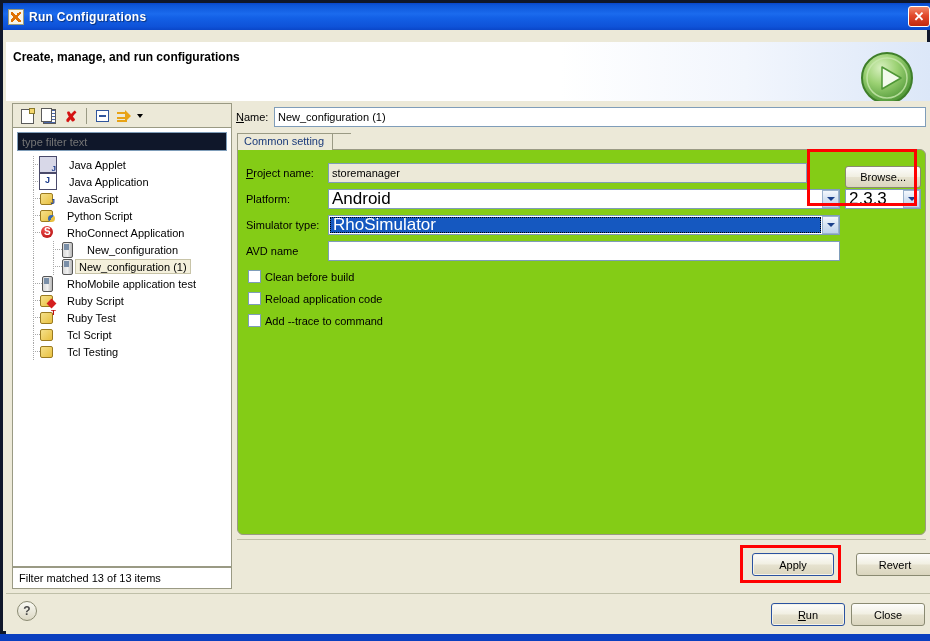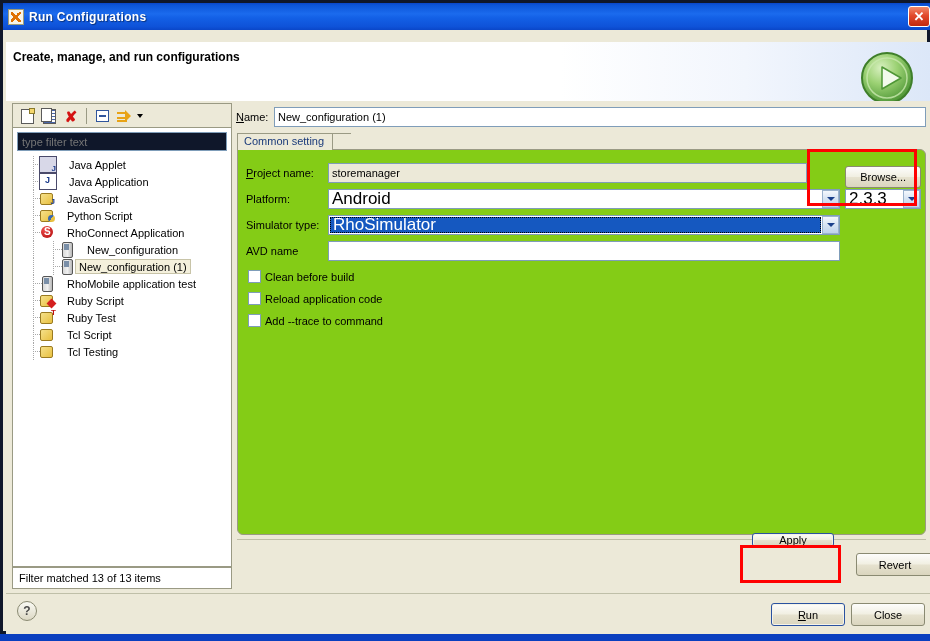--- a/index.html
+++ b/index.html
@@ -528,22 +528,22 @@
 
   
   .btnbar-sep {
     position: absolute;
     left: 1px; top: 436px;
     width: 689px; height: 1px;
     background: #BFBFA8;
   }
   .apply-btn {
     position: absolute;
-    left: 516px; top: 430px;
-    width: 82px; height: 14px;
+    left: 516px; top: 450px;
+    width: 82px; height: 23px;
   }
   .revert-btn {
     position: absolute;
     left: 620px; top: 450px;
     width: 78px; height: 23px;
   }
 
   
   .footer-sep {
     position: absolute;

